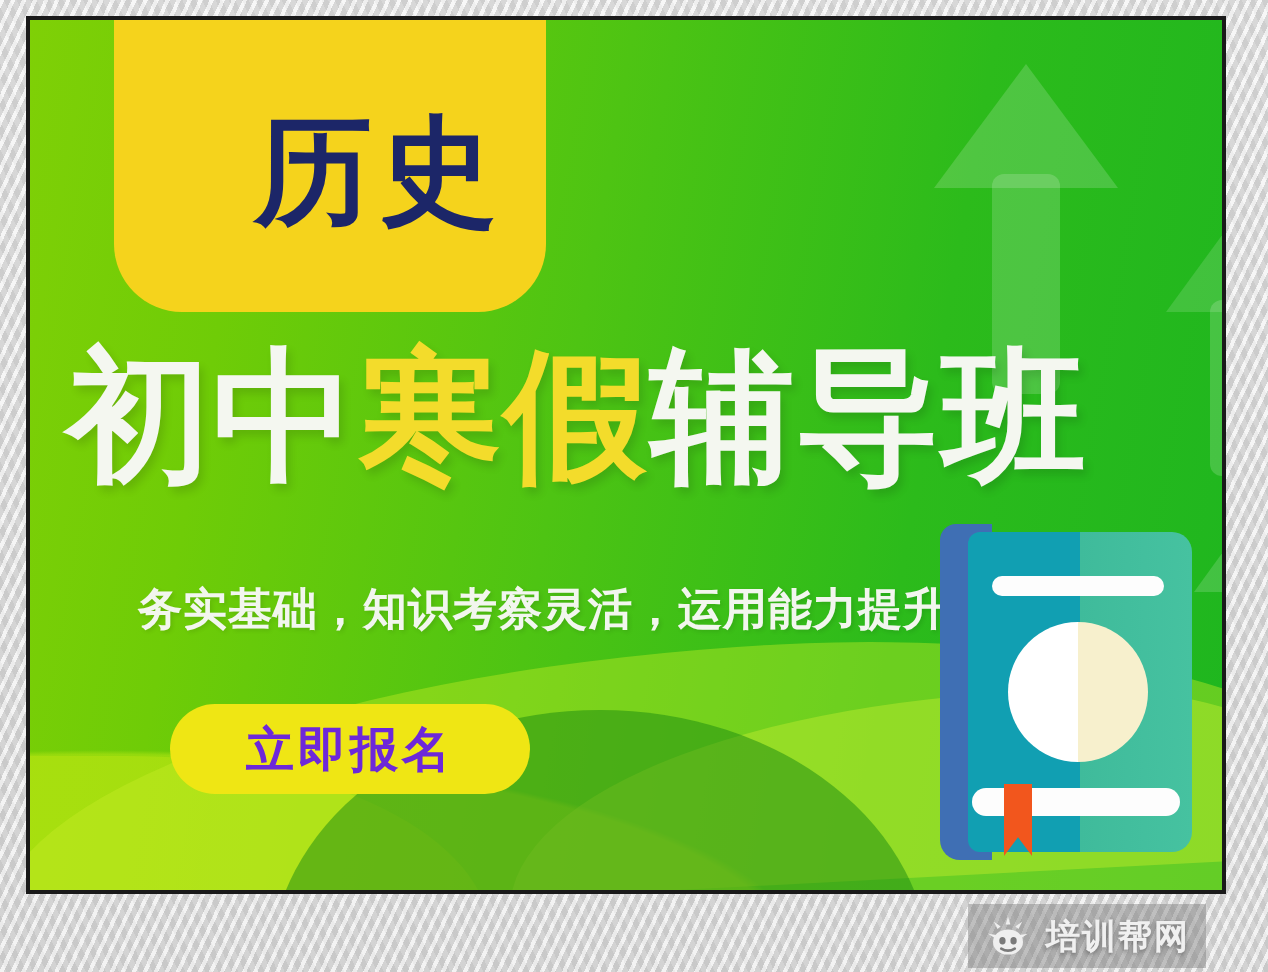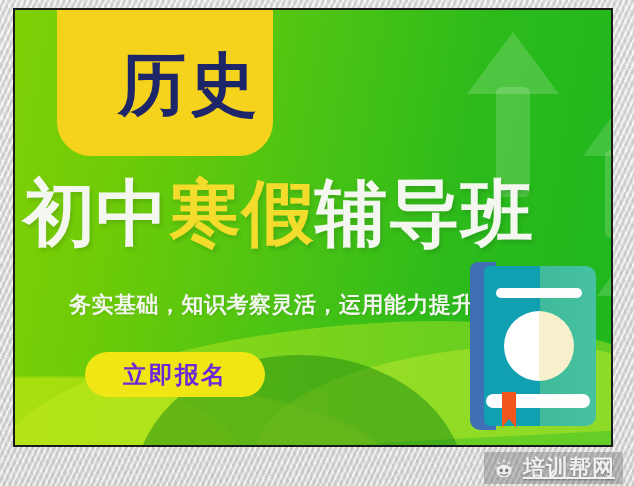--- a/index.html
+++ b/index.html
@@ -138,37 +138,37 @@
     height: 150px;
     background: #f5d31c;
     border-radius: 0 0 34px 34px;
     display: flex;
     align-items: center;
     justify-content: center;
     z-index: 4;
   }
   #subject-text {
     font-family: "DejaVu Sans", "Liberation Sans", sans-serif;
-    font-size: 68px;
+    font-size: 59px;
     font-weight: bold;
     color: #1c2668;
     letter-spacing: 3px;
     line-height: 1;
     padding-top: 8px;
     white-space: nowrap;
     margin-left: 48px;
   }
 
   
   #headline {
     position: absolute;
-    left: 8px;
+    left: 18px;
     top: 168px;
     z-index: 5;
-    font-family: Liberation Serif, serif;
+    font-family: Liberation Mono, monospace;
     font-size: 72px;
     font-weight: bold;
     line-height: 1;
     white-space: nowrap;
     letter-spacing: 1px;
     text-shadow: 2px 3px 4px rgba(0,0,0,0.12);
   }
   .hl-white { color: #f4f7f0; }
   .hl-yellow { color: #f3dc2b; }
 
@@ -277,27 +277,26 @@
     display: flex;
     align-items: center;
     gap: 7px;
     padding: 0 8px;
     background: rgba(120,120,120,0.42);
     z-index: 20;
   }
   #watermark-icon { width: 24px; height: 24px; display: block; }
   #watermark-text {
     font-family: "DejaVu Sans", "Liberation Sans", sans-serif;
-    font-size: 22px;
+    font-size: 17px;
     font-weight: bold;
     color: #f0f0f0;
     letter-spacing: 1px;
     white-space: nowrap;
     text-shadow: 0 1px 2px rgba(0,0,0,0.35);
-    text-decoration: underline;
   }
 </style>
 </head>
 <body>
 
 <div id="page">
 
   <div id="banner-frame">
     <div id="banner">
 

